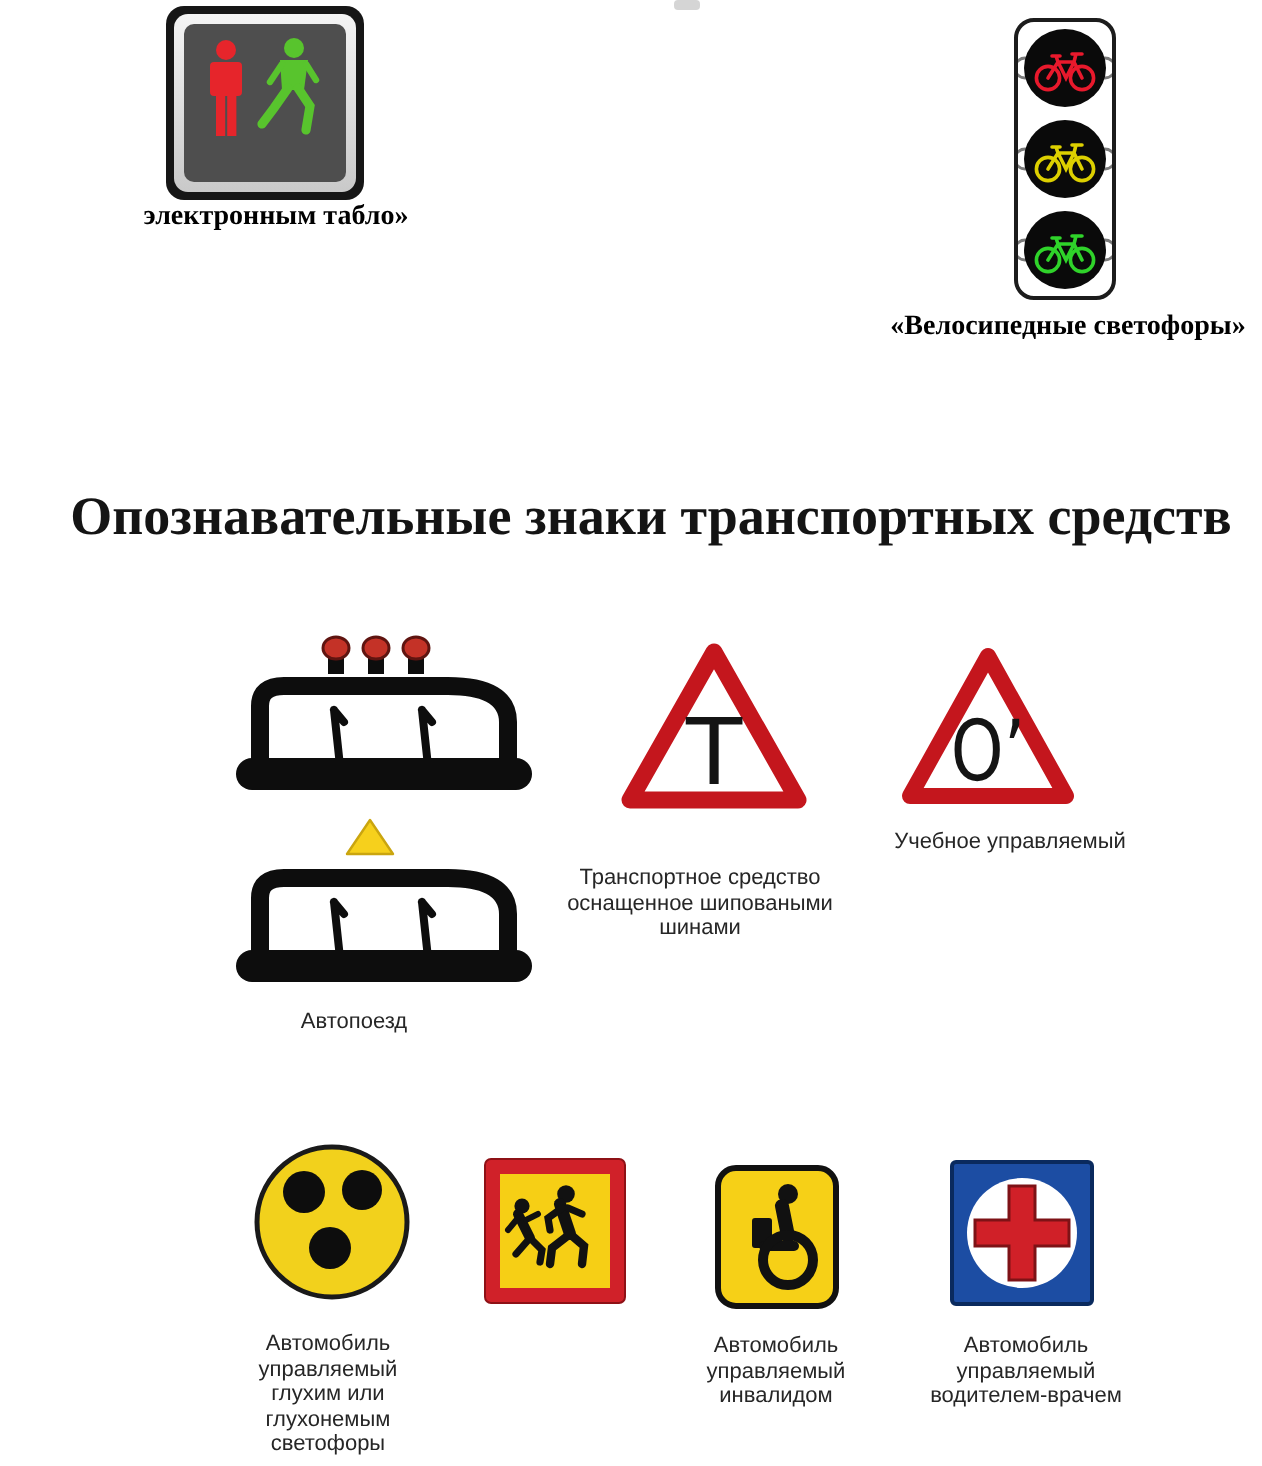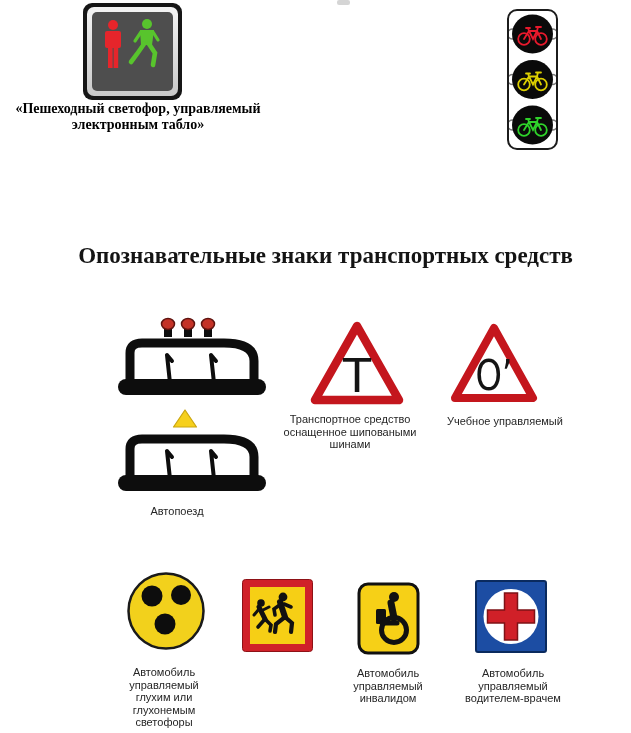--- a/index.html
+++ b/index.html
@@ -25,41 +25,41 @@
   .line{display:block;}
 
   
   .bike-light{position:absolute;left:507px;top:9px;width:51px;height:141px;background:#fff;
               border:2px solid #1c1c1c;border-radius:10px;box-sizing:border-box;}
   .bike-light svg{display:block;width:100%;height:100%;}
 
   
   .title{position:absolute;left:0;top:243px;width:631px;box-sizing:border-box;padding-left:20px;
          text-align:center;font-family:"Liberation Serif",serif;font-weight:bold;
-         font-size:23px;color:#141414;}
+         font-size:27px;color:#141414;}
 
   .sign{position:absolute;}
   .sign svg{display:block;width:100%;height:100%;}
 
   .road-train-cab1{left:118px;top:312px;width:148px;height:85px;}
   .road-train-triangle{left:172px;top:408px;width:26px;height:21px;}
   .road-train-cab2{left:118px;top:431px;width:148px;height:62px;}
 
   .tri1{left:309px;top:319px;width:96px;height:88px;}
   .tri2{left:450px;top:322px;width:88px;height:83px;}
 
   .deaf{left:126px;top:571px;width:80px;height:80px;}
   .children{left:242px;top:579px;width:71px;height:73px;}
   .disabled{left:357px;top:582px;width:63px;height:73px;}
   .doctor{left:475px;top:580px;width:72px;height:73px;}
 
   .cap-sans{position:absolute;font-family:"Liberation Sans",sans-serif;color:#262626;
             font-size:11px;line-height:12.5px;text-align:center;}
   .roadtrain-caption{left:103px;top:505px;width:148px;}
-  .tri1-caption{left:280px;top:413px;width:140px;}
+  .tri1-caption{left:280px;top:433px;width:140px;}
   .tri2-caption{left:430px;top:415px;width:150px;}
   .deaf-caption{left:114px;top:666px;width:100px;}
   .children-caption{left:203px;top:666px;width:142px;}
   .disabled-caption{left:338px;top:667px;width:100px;}
   .doctor-caption{left:443px;top:667px;width:140px;}
 </style>
 </head>
 <body>
 
 <div id="canvas">
@@ -83,21 +83,20 @@
             <path d="M61,20 L66,28" stroke="#58c42d" stroke-width="3.2" stroke-linecap="round" fill="none"></path>
             <path d="M52,32 L45,42 L39,50" stroke="#58c42d" stroke-width="4.6" stroke-linecap="round" fill="none"></path>
             <path d="M57,32 L63,41 L61,53" stroke="#58c42d" stroke-width="4.6" stroke-linecap="round" fill="none"></path>
           </g>
         </svg>
       </div>
     </div>
   </div>
 
   <div class="cap-serif ped-caption">
-    <span class="line">«Пешеходный светофор, управляемый</span>
     <span class="line">электронным табло»</span>
   </div>
 
   <div class="bike-light">
     <svg viewBox="0 0 47 137">
 
       <g>
         <circle cx="3.5" cy="23" r="5" fill="#fff" stroke="#7a7a7a" stroke-width="1.4"></circle>
         <circle cx="43.5" cy="23" r="5" fill="#fff" stroke="#7a7a7a" stroke-width="1.4"></circle>
         <ellipse cx="23.5" cy="23" rx="20.5" ry="19.5" fill="#0a0a0a"></ellipse>
@@ -125,20 +124,21 @@
         <ellipse cx="23.5" cy="114" rx="20.5" ry="19.5" fill="#0a0a0a"></ellipse>
         <g transform="translate(0,114)" stroke="#2fd32a" stroke-width="1.8" fill="none" stroke-linecap="round">
           <circle cx="15" cy="5" r="5.8"></circle>
             <circle cx="32" cy="5" r="5.8"></circle>
           <path d="M15,5 L20,-3 H28 L32,5 M20,-3 L24,5 L28,-3 M20,-3 L19,-6 M17,-6 H21 M28,-3 L29,-7 M27,-7 H32"></path>
         </g>
       </g>
     </svg>
   </div>
 
+  <div class="cap-serif bike-caption">«Велосипедные светофоры»</div>
 
   <div class="title">Опознавательные знаки транспортных средств</div>
 
   <div class="sign road-train-cab1">
     <svg viewBox="0 0 148 85">
       <g>
         <rect x="46" y="16" width="8" height="9" fill="#0d0d0d"></rect>
         <rect x="66" y="16" width="8" height="9" fill="#0d0d0d"></rect>
         <rect x="86" y="16" width="8" height="9" fill="#0d0d0d"></rect>
         <ellipse cx="50" cy="12" rx="6.5" ry="5.5" fill="#c43227" stroke="#5f1410" stroke-width="1.5"></ellipse>

